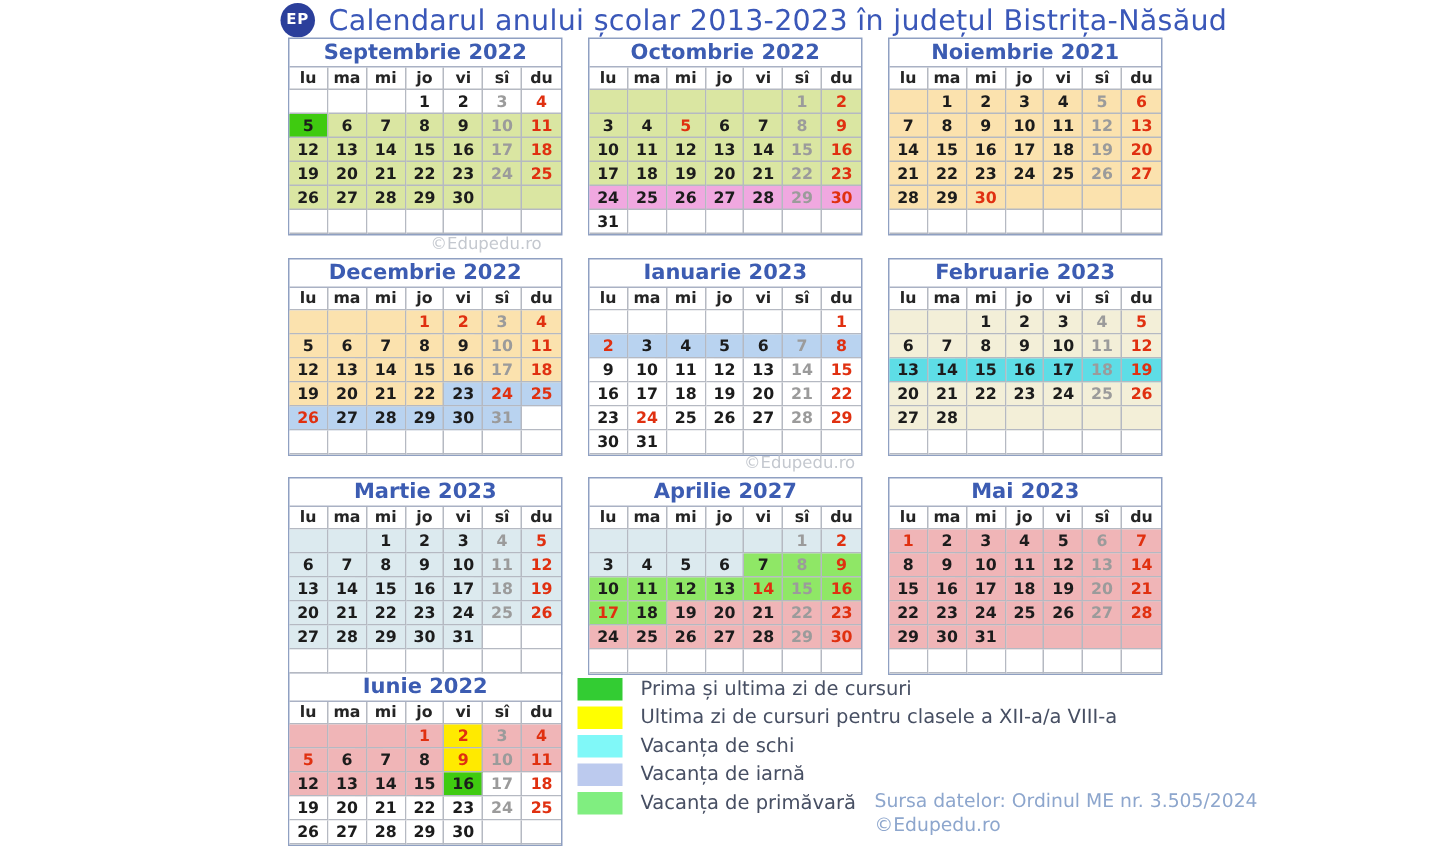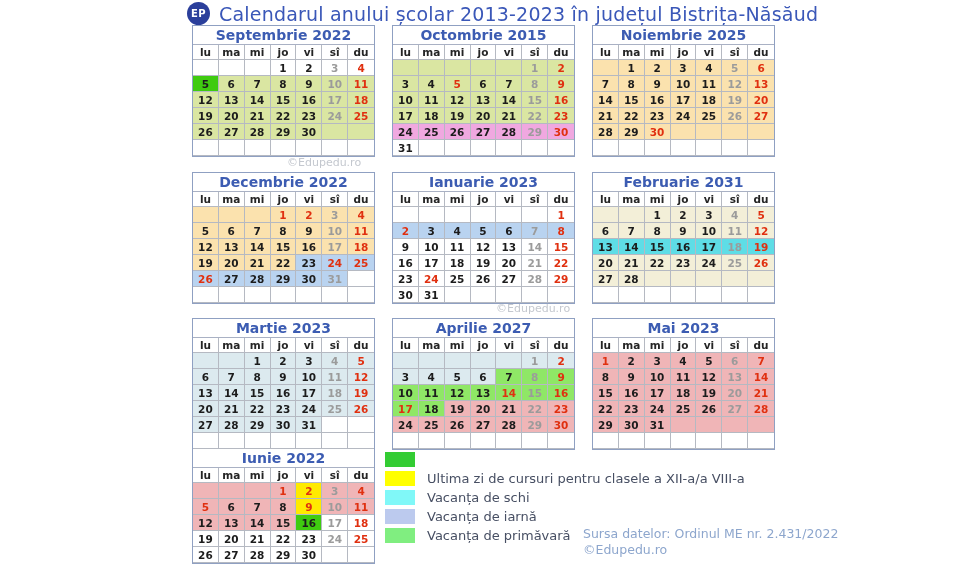--- a/index.html
+++ b/index.html
@@ -110,21 +110,21 @@
         <div class="c" style="color: rgb(28, 28, 28); background: rgb(255, 255, 255);"></div>
         <div class="c" style="color: rgb(28, 28, 28); background: rgb(255, 255, 255);"></div>
         <div class="c" style="color: rgb(28, 28, 28); background: rgb(255, 255, 255);"></div>
         <div class="c" style="color: rgb(28, 28, 28); background: rgb(255, 255, 255);"></div>
         <div class="c" style="color: rgb(28, 28, 28); background: rgb(255, 255, 255);"></div>
         <div class="c" style="color: rgb(28, 28, 28); background: rgb(255, 255, 255);"></div>
       </div>
     </div>
     <div class="month" style="left: 392px; top: 25px;">
       <div class="wm">M1</div>
-      <div class="m-title">Octombrie 2015</div>
+      <div class="m-title">Octombrie 2022</div>
       <div class="m-grid">
         <div class="c hd">lu</div>
         <div class="c hd">ma</div>
         <div class="c hd">mi</div>
         <div class="c hd">jo</div>
         <div class="c hd">vi</div>
         <div class="c hd">sî</div>
         <div class="c hd">du</div>
         <div class="c" style="color: rgb(28, 28, 28); background: rgb(218, 230, 162);"></div>
         <div class="c" style="color: rgb(28, 28, 28); background: rgb(218, 230, 162);"></div>
@@ -165,21 +165,21 @@
         <div class="c" style="color: rgb(28, 28, 28); background: rgb(255, 255, 255);"></div>
         <div class="c" style="color: rgb(28, 28, 28); background: rgb(255, 255, 255);"></div>
         <div class="c" style="color: rgb(28, 28, 28); background: rgb(255, 255, 255);"></div>
         <div class="c" style="color: rgb(28, 28, 28); background: rgb(255, 255, 255);"></div>
         <div class="c" style="color: rgb(28, 28, 28); background: rgb(255, 255, 255);"></div>
         <div class="c" style="color: rgb(28, 28, 28); background: rgb(255, 255, 255);"></div>
       </div>
     </div>
     <div class="month" style="left: 592px; top: 25px;">
       <div class="wm">M2</div>
-      <div class="m-title">Noiembrie 2025</div>
+      <div class="m-title">Noiembrie 2021</div>
       <div class="m-grid">
         <div class="c hd">lu</div>
         <div class="c hd">ma</div>
         <div class="c hd">mi</div>
         <div class="c hd">jo</div>
         <div class="c hd">vi</div>
         <div class="c hd">sî</div>
         <div class="c hd">du</div>
         <div class="c" style="color: rgb(28, 28, 28); background: rgb(251, 226, 174);"></div>
         <div class="c" style="color: rgb(28, 28, 28); background: rgb(251, 226, 174);">1</div>
@@ -330,21 +330,21 @@
         <div class="c" style="color: rgb(28, 28, 28); background: rgb(255, 255, 255);">31</div>
         <div class="c" style="color: rgb(28, 28, 28); background: rgb(255, 255, 255);"></div>
         <div class="c" style="color: rgb(28, 28, 28); background: rgb(255, 255, 255);"></div>
         <div class="c" style="color: rgb(28, 28, 28); background: rgb(255, 255, 255);"></div>
         <div class="c" style="color: rgb(28, 28, 28); background: rgb(255, 255, 255);"></div>
         <div class="c" style="color: rgb(28, 28, 28); background: rgb(255, 255, 255);"></div>
       </div>
     </div>
     <div class="month" style="left: 592px; top: 172px;">
       <div class="wm">M4</div>
-      <div class="m-title">Februarie 2031</div>
+      <div class="m-title">Februarie 2023</div>
       <div class="m-grid">
         <div class="c hd">lu</div>
         <div class="c hd">ma</div>
         <div class="c hd">mi</div>
         <div class="c hd">jo</div>
         <div class="c hd">vi</div>
         <div class="c hd">sî</div>
         <div class="c hd">du</div>
         <div class="c" style="color: rgb(28, 28, 28); background: rgb(243, 239, 216);"></div>
         <div class="c" style="color: rgb(28, 28, 28); background: rgb(243, 239, 216);"></div>
@@ -600,20 +600,21 @@
         <div class="c" style="color: rgb(28, 28, 28); background: rgb(255, 255, 255);">30</div>
         <div class="c" style="color: rgb(28, 28, 28); background: rgb(255, 255, 255);"></div>
         <div class="c" style="color: rgb(28, 28, 28); background: rgb(255, 255, 255);"></div>
       </div>
     </div>
   </div>
 
 <div class="legend" id="legend-root">
     <div class="lrow">
       <div class="sw" style="background: rgb(51, 204, 51);"></div>
+      <div class="llabel">Prima și ultima zi de cursuri</div>
     </div>
     <div class="lrow">
       <div class="sw" style="background: rgb(255, 255, 0);"></div>
       <div class="llabel">Ultima zi de cursuri pentru clasele a XII-a/a VIII-a</div>
     </div>
     <div class="lrow">
       <div class="sw" style="background: rgb(128, 248, 248);"></div>
       <div class="llabel">Vacanța de schi</div>
     </div>
     <div class="lrow">
@@ -623,15 +624,15 @@
     <div class="lrow">
       <div class="sw" style="background: rgb(128, 238, 128);"></div>
       <div class="llabel">Vacanța de primăvară</div>
     </div>
   </div>
 
 <div class="wm-small" style="left:287px;top:156px;">©Edupedu.ro</div>
 <div class="wm-small" style="left:496px;top:302px;">©Edupedu.ro</div>
 
 <div class="source">
-  <div>Sursa datelor: Ordinul ME nr. 2.431/2022</div>
+  <div>Sursa datelor: Ordinul ME nr. 3.505/2024</div>
   <div>©Edupedu.ro</div>
 </div>
 
 </body></html>

